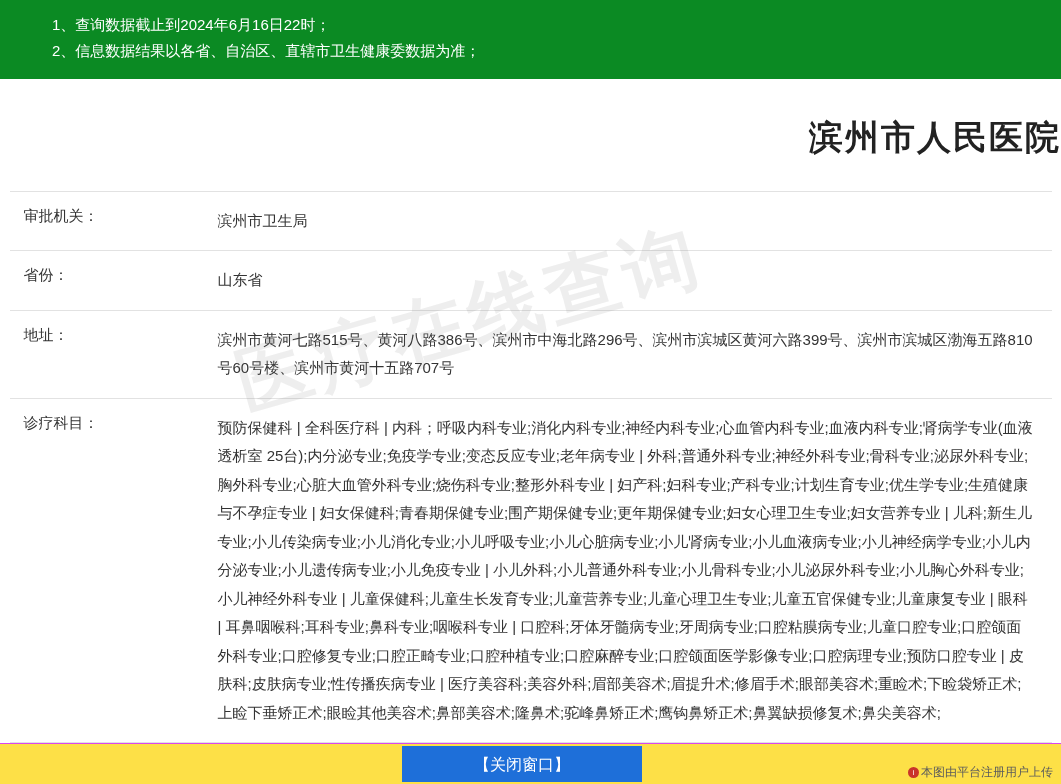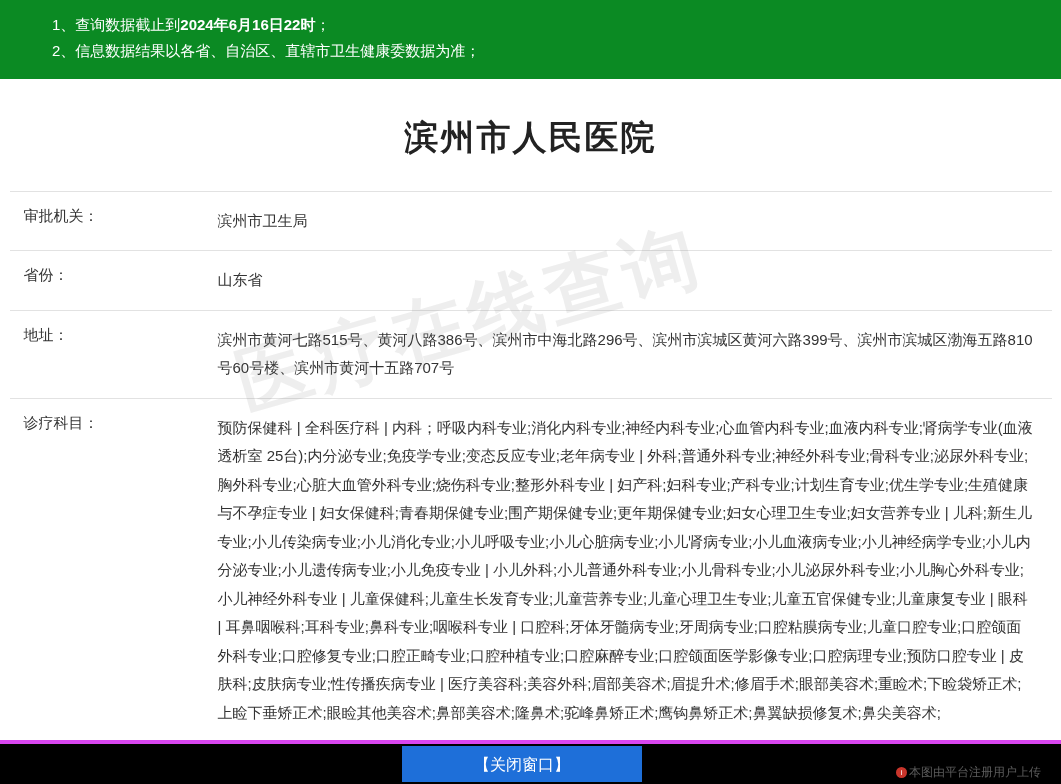--- a/index.html
+++ b/index.html
@@ -22,27 +22,27 @@
     color: #ffffff;
     padding: 12px 0 14px 0;
     font-size: 15px;
     line-height: 1.75;
   }
   .notice-line {
     padding-left: 52px;
     white-space: nowrap;
   }
   .notice-line b {
-    font-weight: bold;
+    font-weight: normal;
     text-align: center;
   }
 
   
   .hospital-title {
-    text-align: center;
+    text-align: right;
     font-size: 34px;
     font-weight: bold;
     color: #222222;
     letter-spacing: 2px;
     padding: 36px 0 30px 0;
   }
 
   
   .info-table {
     width: 1042px;
@@ -95,41 +95,41 @@
     white-space: nowrap;
   }
 
   
   .bottom-bar {
     position: absolute;
     left: 0;
     bottom: 0;
     width: 1061px;
     height: 40px;
-    background: #000000;
-    border-top: 4px solid #d946ef;
+    background: #fde047;
+    border-top: 1px solid #d946ef;
   }
   .close-btn {
     position: absolute;
     left: 402px;
     top: 2px;
     width: 240px;
     height: 36px;
     background: #1e6fd9;
     color: #ffffff;
     font-size: 16px;
     line-height: 36px;
     text-align: center;
     border: none;
     cursor: pointer;
     font-family: "Liberation Sans", sans-serif;
   }
   .footer-credit {
     position: absolute;
-    right: 20px;
+    right: 8px;
     bottom: 3px;
     font-size: 12px;
     color: #5c5c5c;
     white-space: nowrap;
     margin-top: 48px;
   }
   .footer-credit .dot {
     display: inline-block;
     width: 11px;
     height: 11px;

